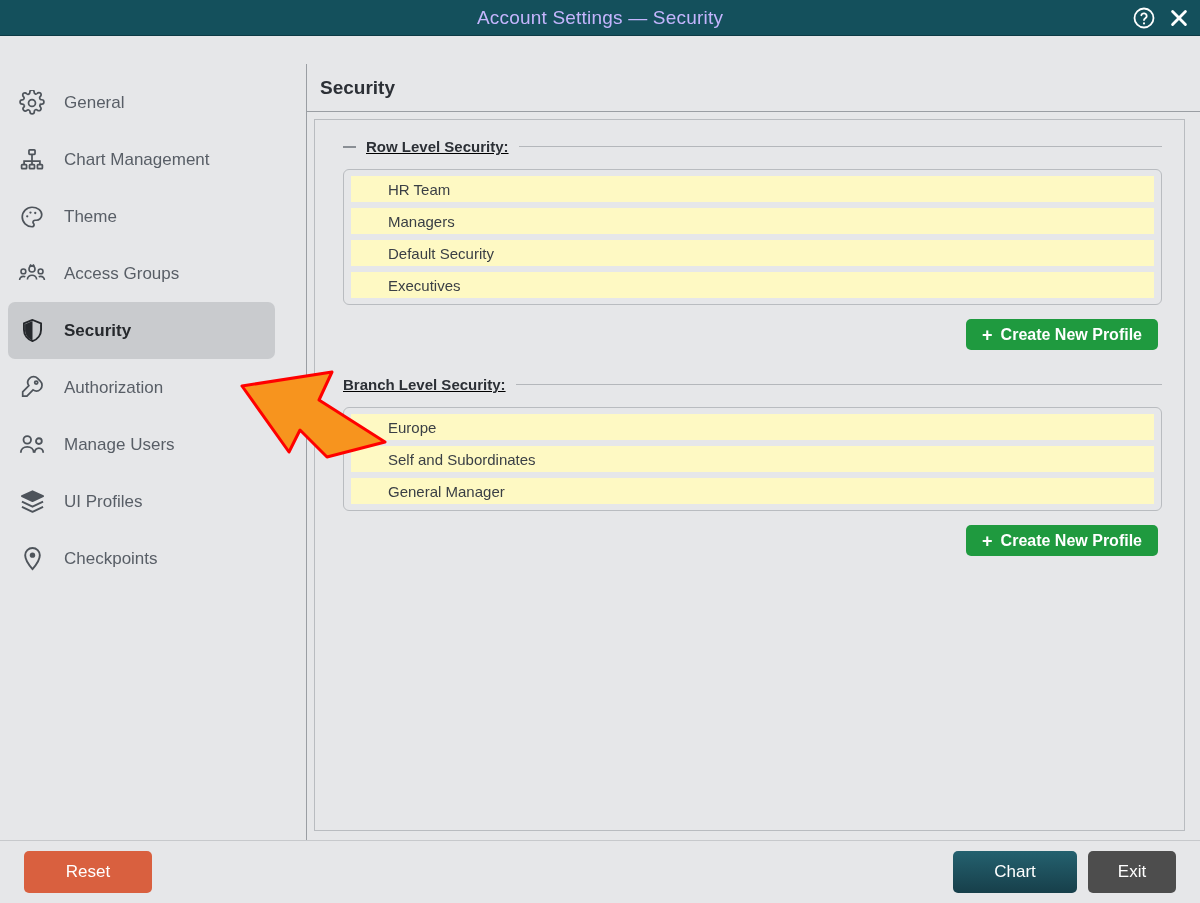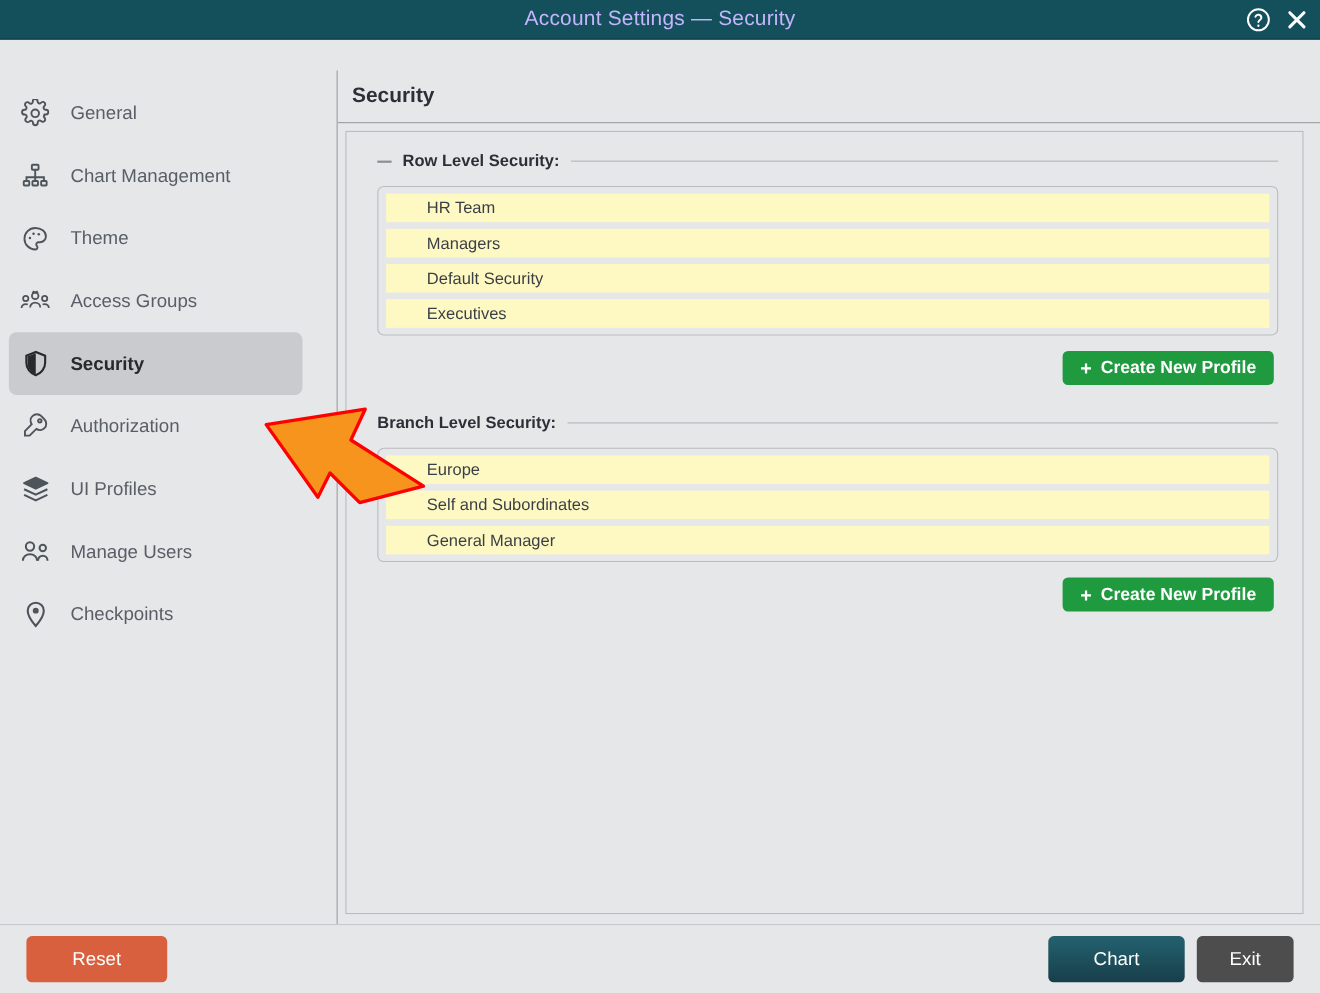--- a/index.html
+++ b/index.html
@@ -137,20 +137,21 @@
     overflow: hidden;
   }
 
   
   .section { margin-bottom: 6px; }
   .section-head {
     display: flex;
     align-items: center;
     gap: 10px;
     margin-bottom: 14px;
+    text-decoration: underline;
   }
   .collapse-dash {
     width: 13px;
     height: 2px;
     background: #8a8f95;
     flex: 0 0 13px;
   }
   .section-title {
     font-size: 15px;
     font-weight: bold;
@@ -345,39 +346,39 @@
           <svg width="27" height="27" viewBox="0 0 24 24" fill="none" stroke="currentColor" stroke-width="1.6">
             <path d="M16.6 3.6a5.3 5.3 0 0 0-7.5 0 5.3 5.3 0 0 0-.6 6.8L2.8 16.1v3.9h3.9l5.7-5.7a5.3 5.3 0 0 0 6.8-.6 5.3 5.3 0 0 0-.1-7.5z" transform="translate(0.6,0.4) scale(0.96)"></path>
             <circle cx="15.3" cy="7.6" r="1.35"></circle>
           </svg>
         </span>
         <span class="nav-label">Authorization</span>
       </div>
 
       <div class="nav-item">
         <span class="nav-icon">
-          <svg width="27" height="27" viewBox="0 0 24 24" fill="none" stroke="currentColor" stroke-width="1.7" stroke-linejoin="round">
-            <path d="M12 2.9 2.6 7.3 12 11.7l9.4-4.4z" fill="currentColor" stroke="currentColor"></path>
-            <path d="M2.6 12.2 12 16.6l9.4-4.4"></path>
-            <path d="M2.6 16.8 12 21.2l9.4-4.4"></path>
-          </svg>
-        </span>
-        <span class="nav-label">UI Profiles</span>
-      </div>
-
-      <div class="nav-item">
-        <span class="nav-icon">
           <svg width="28" height="26" viewBox="0 0 26 24" fill="none" stroke="currentColor" stroke-width="1.7">
             <circle cx="8.6" cy="7.2" r="3.5"></circle>
             <path d="M2.6 19.2c0-3.3 2.7-5.4 6-5.4s6 2.1 6 5.4"></path>
             <circle cx="19.4" cy="8.4" r="2.7"></circle>
             <path d="M15.4 19.2c0-2.6 1.8-4.3 4-4.3s4 1.7 4 4.3"></path>
           </svg>
         </span>
         <span class="nav-label">Manage Users</span>
+      </div>
+
+      <div class="nav-item">
+        <span class="nav-icon">
+          <svg width="27" height="27" viewBox="0 0 24 24" fill="none" stroke="currentColor" stroke-width="1.7" stroke-linejoin="round">
+            <path d="M12 2.9 2.6 7.3 12 11.7l9.4-4.4z" fill="currentColor" stroke="currentColor"></path>
+            <path d="M2.6 12.2 12 16.6l9.4-4.4"></path>
+            <path d="M2.6 16.8 12 21.2l9.4-4.4"></path>
+          </svg>
+        </span>
+        <span class="nav-label">UI Profiles</span>
       </div>
 
       <div class="nav-item">
         <span class="nav-icon">
           <svg width="27" height="27" viewBox="0 0 24 24" fill="none" stroke="currentColor" stroke-width="1.7">
             <path d="M12 2.6c-3.6 0-6.5 2.9-6.5 6.5 0 4.9 6.5 12.3 6.5 12.3s6.5-7.4 6.5-12.3c0-3.6-2.9-6.5-6.5-6.5z"></path>
             <circle cx="12" cy="9" r="2.4" fill="currentColor" stroke="none"></circle>
           </svg>
         </span>
         <span class="nav-label">Checkpoints</span>

